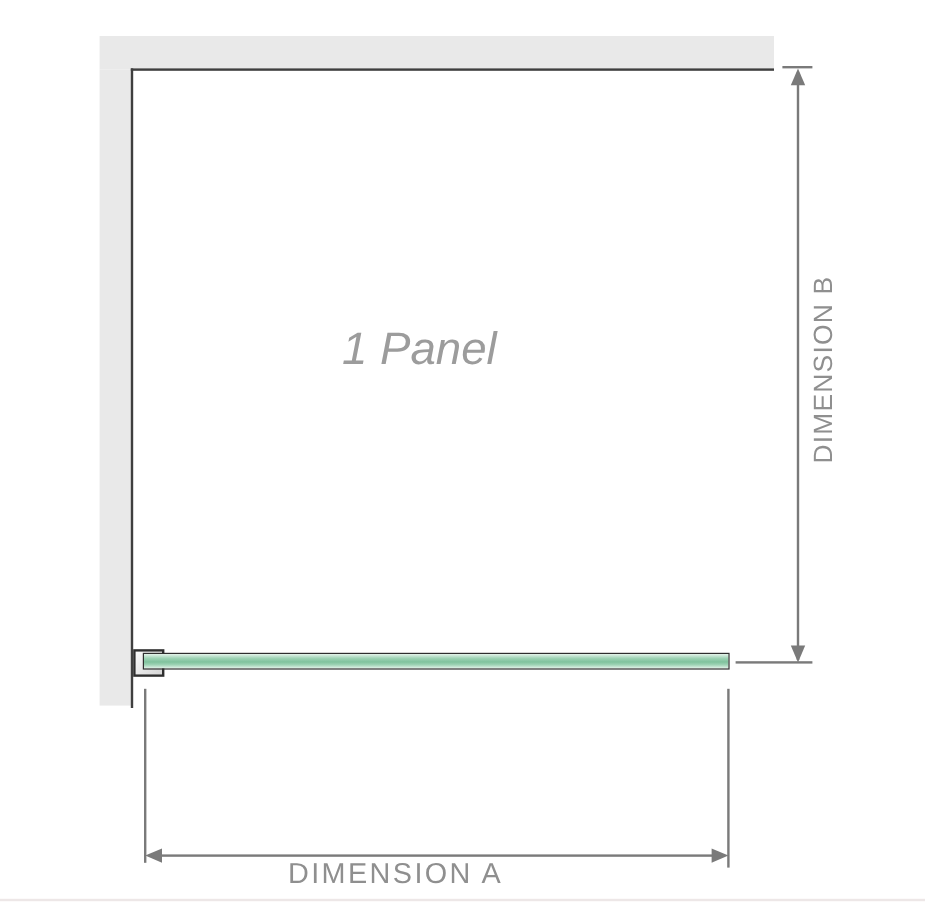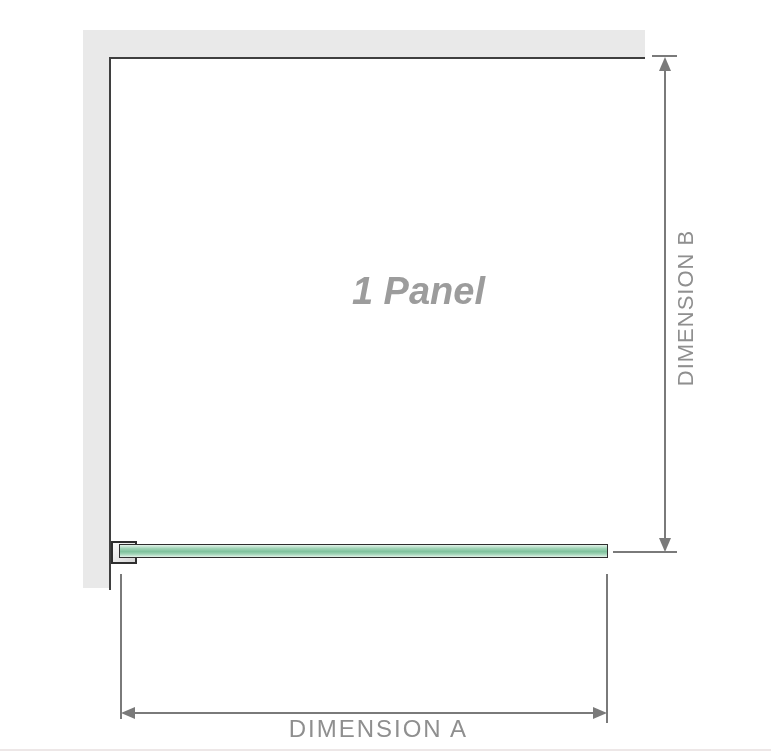--- a/index.html
+++ b/index.html
@@ -60,27 +60,27 @@
   .ext-right { left:606px; top:574px; width:2px; height:149px; background:var(--dim-line); }
 
   
   .dima-shaft       { left:128px; top:712px; width:472px; height:2px; background:var(--dim-line); }
   .dima-arrow-left  { left:121px; top:707px; width:0; height:0;
                       border-top:6px solid transparent; border-bottom:6px solid transparent;
                       border-right:14px solid var(--dim-line); }
   .dima-arrow-right { left:593px; top:707px; width:0; height:0;
                       border-top:6px solid transparent; border-bottom:6px solid transparent;
                       border-left:14px solid var(--dim-line); }
-  .dima-label { left:228px; top:715px; width:240px; text-align:right;
+  .dima-label { left:240px; top:715px; width:240px; text-align:left;
                 color:var(--dim-text); font-size:24px; letter-spacing:2px; }
 
   
-  .panel-label { left:285px; top:270px; width:200px; text-align:right;
+  .panel-label { left:285px; top:270px; width:200px; text-align:left;
                  color:var(--panel-text); font-size:38px; font-style:italic;
-                 font-weight:700; }
+                 font-weight:400; }
 
   
   .baseline { left:0; top:749px; width:771px; height:2px; background:var(--baseline); }
 </style>
 </head>
 <body>
 
 <div class="canvas">
 
   <div class="abs wall-top"></div>

